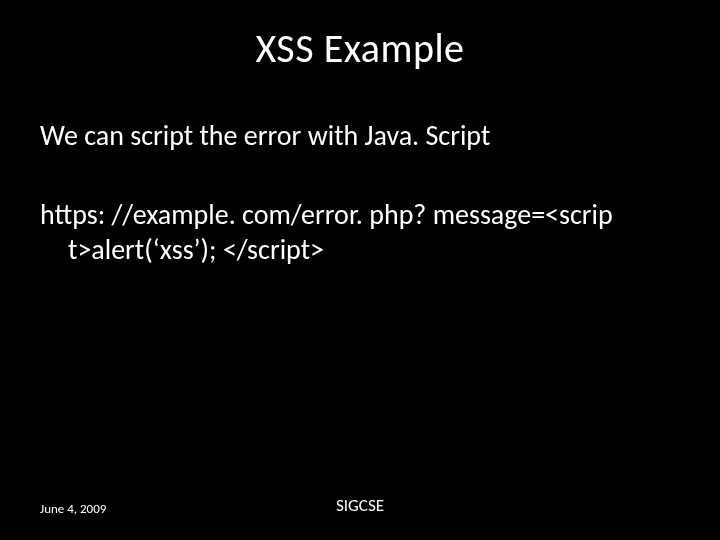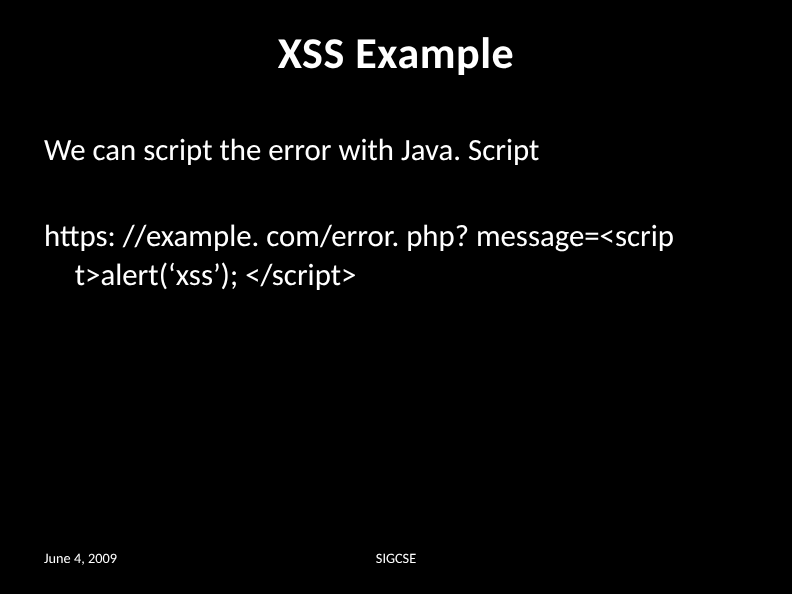--- a/index.html
+++ b/index.html
@@ -18,21 +18,21 @@
     height: 540px;
     box-sizing: border-box;
   }
   .title {
     position: absolute;
     top: 24px;
     left: 0;
     right: 0;
     text-align: center;
     font-size: 40px;
-    font-weight: 700;
+    font-weight: 400;
     letter-spacing: 0.5px;
   }
   .body {
     position: absolute;
     top: 118px;
     left: 40px;
     right: 40px;
     font-size: 28px;
     line-height: 1.25;
   }
@@ -53,21 +53,21 @@
     bottom: 24px;
     font-size: 13px;
     color: #ffffff;
   }
   .footer-center {
     position: absolute;
     left: 0;
     right: 0;
     bottom: 24px;
     text-align: center;
-    font-size: 13px;
+    font-size: 17px;
     color: #ffffff;
   }
 </style>
 </head>
 <body>
 
 <div class="slide">
 
   <div class="title">XSS Example</div>
 

